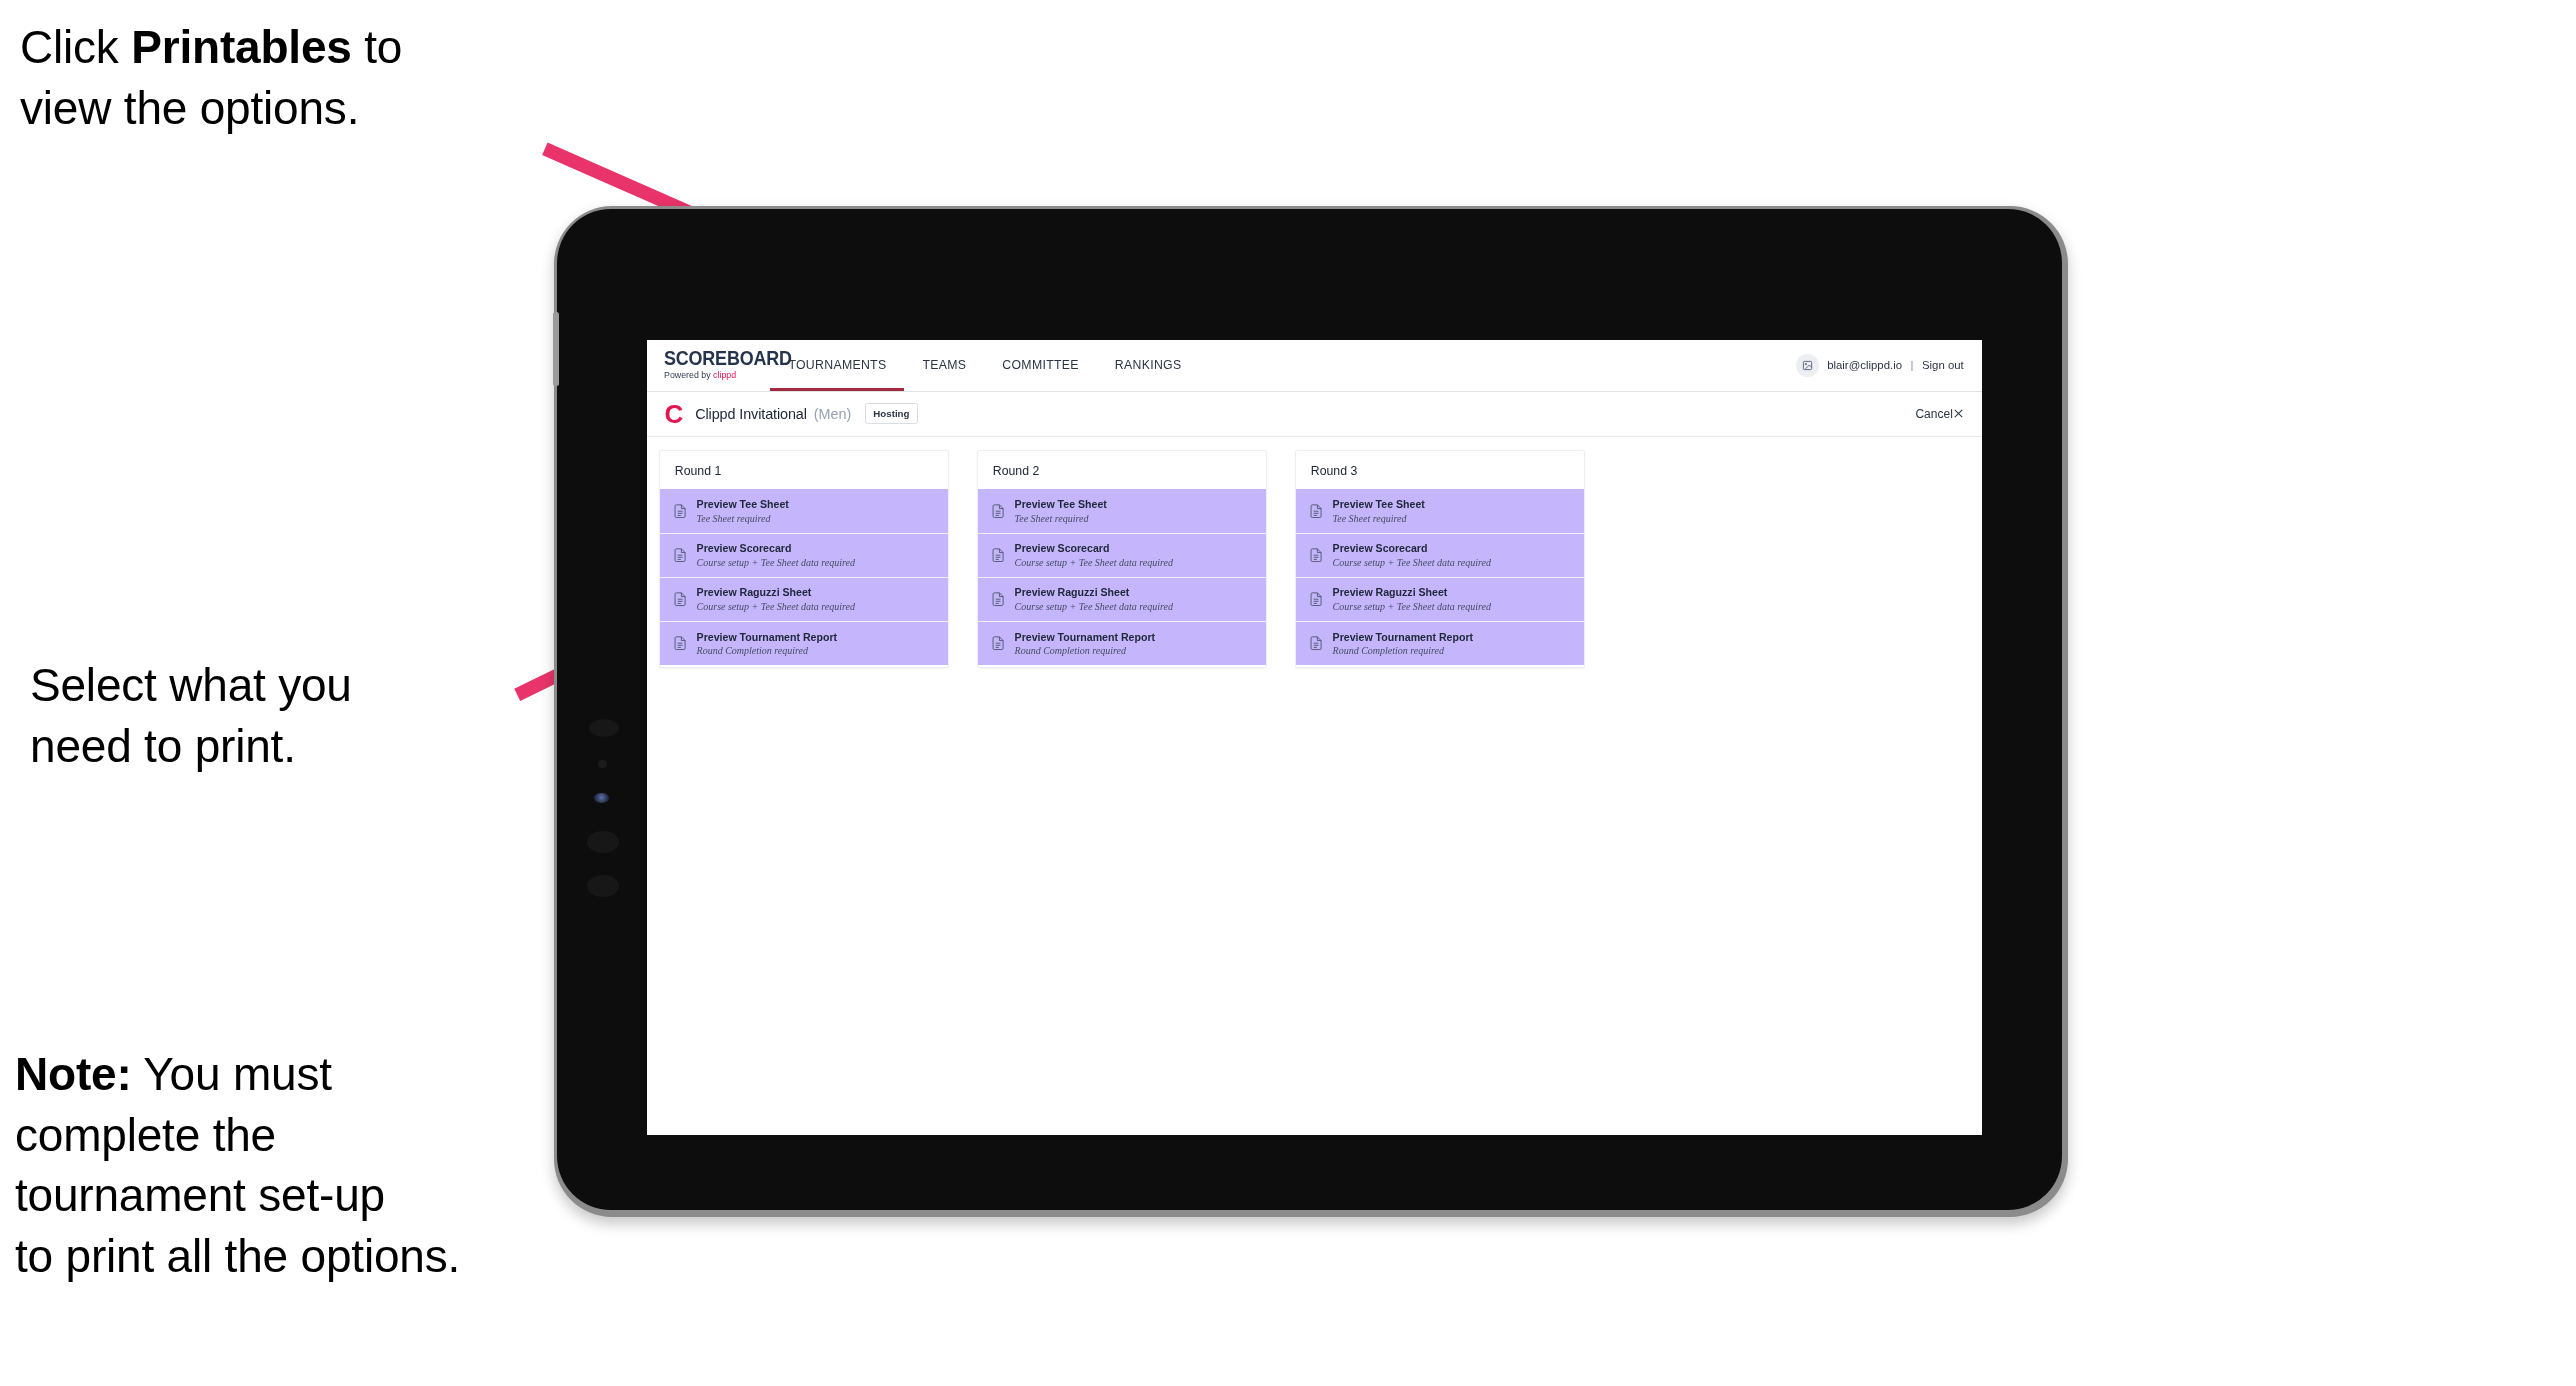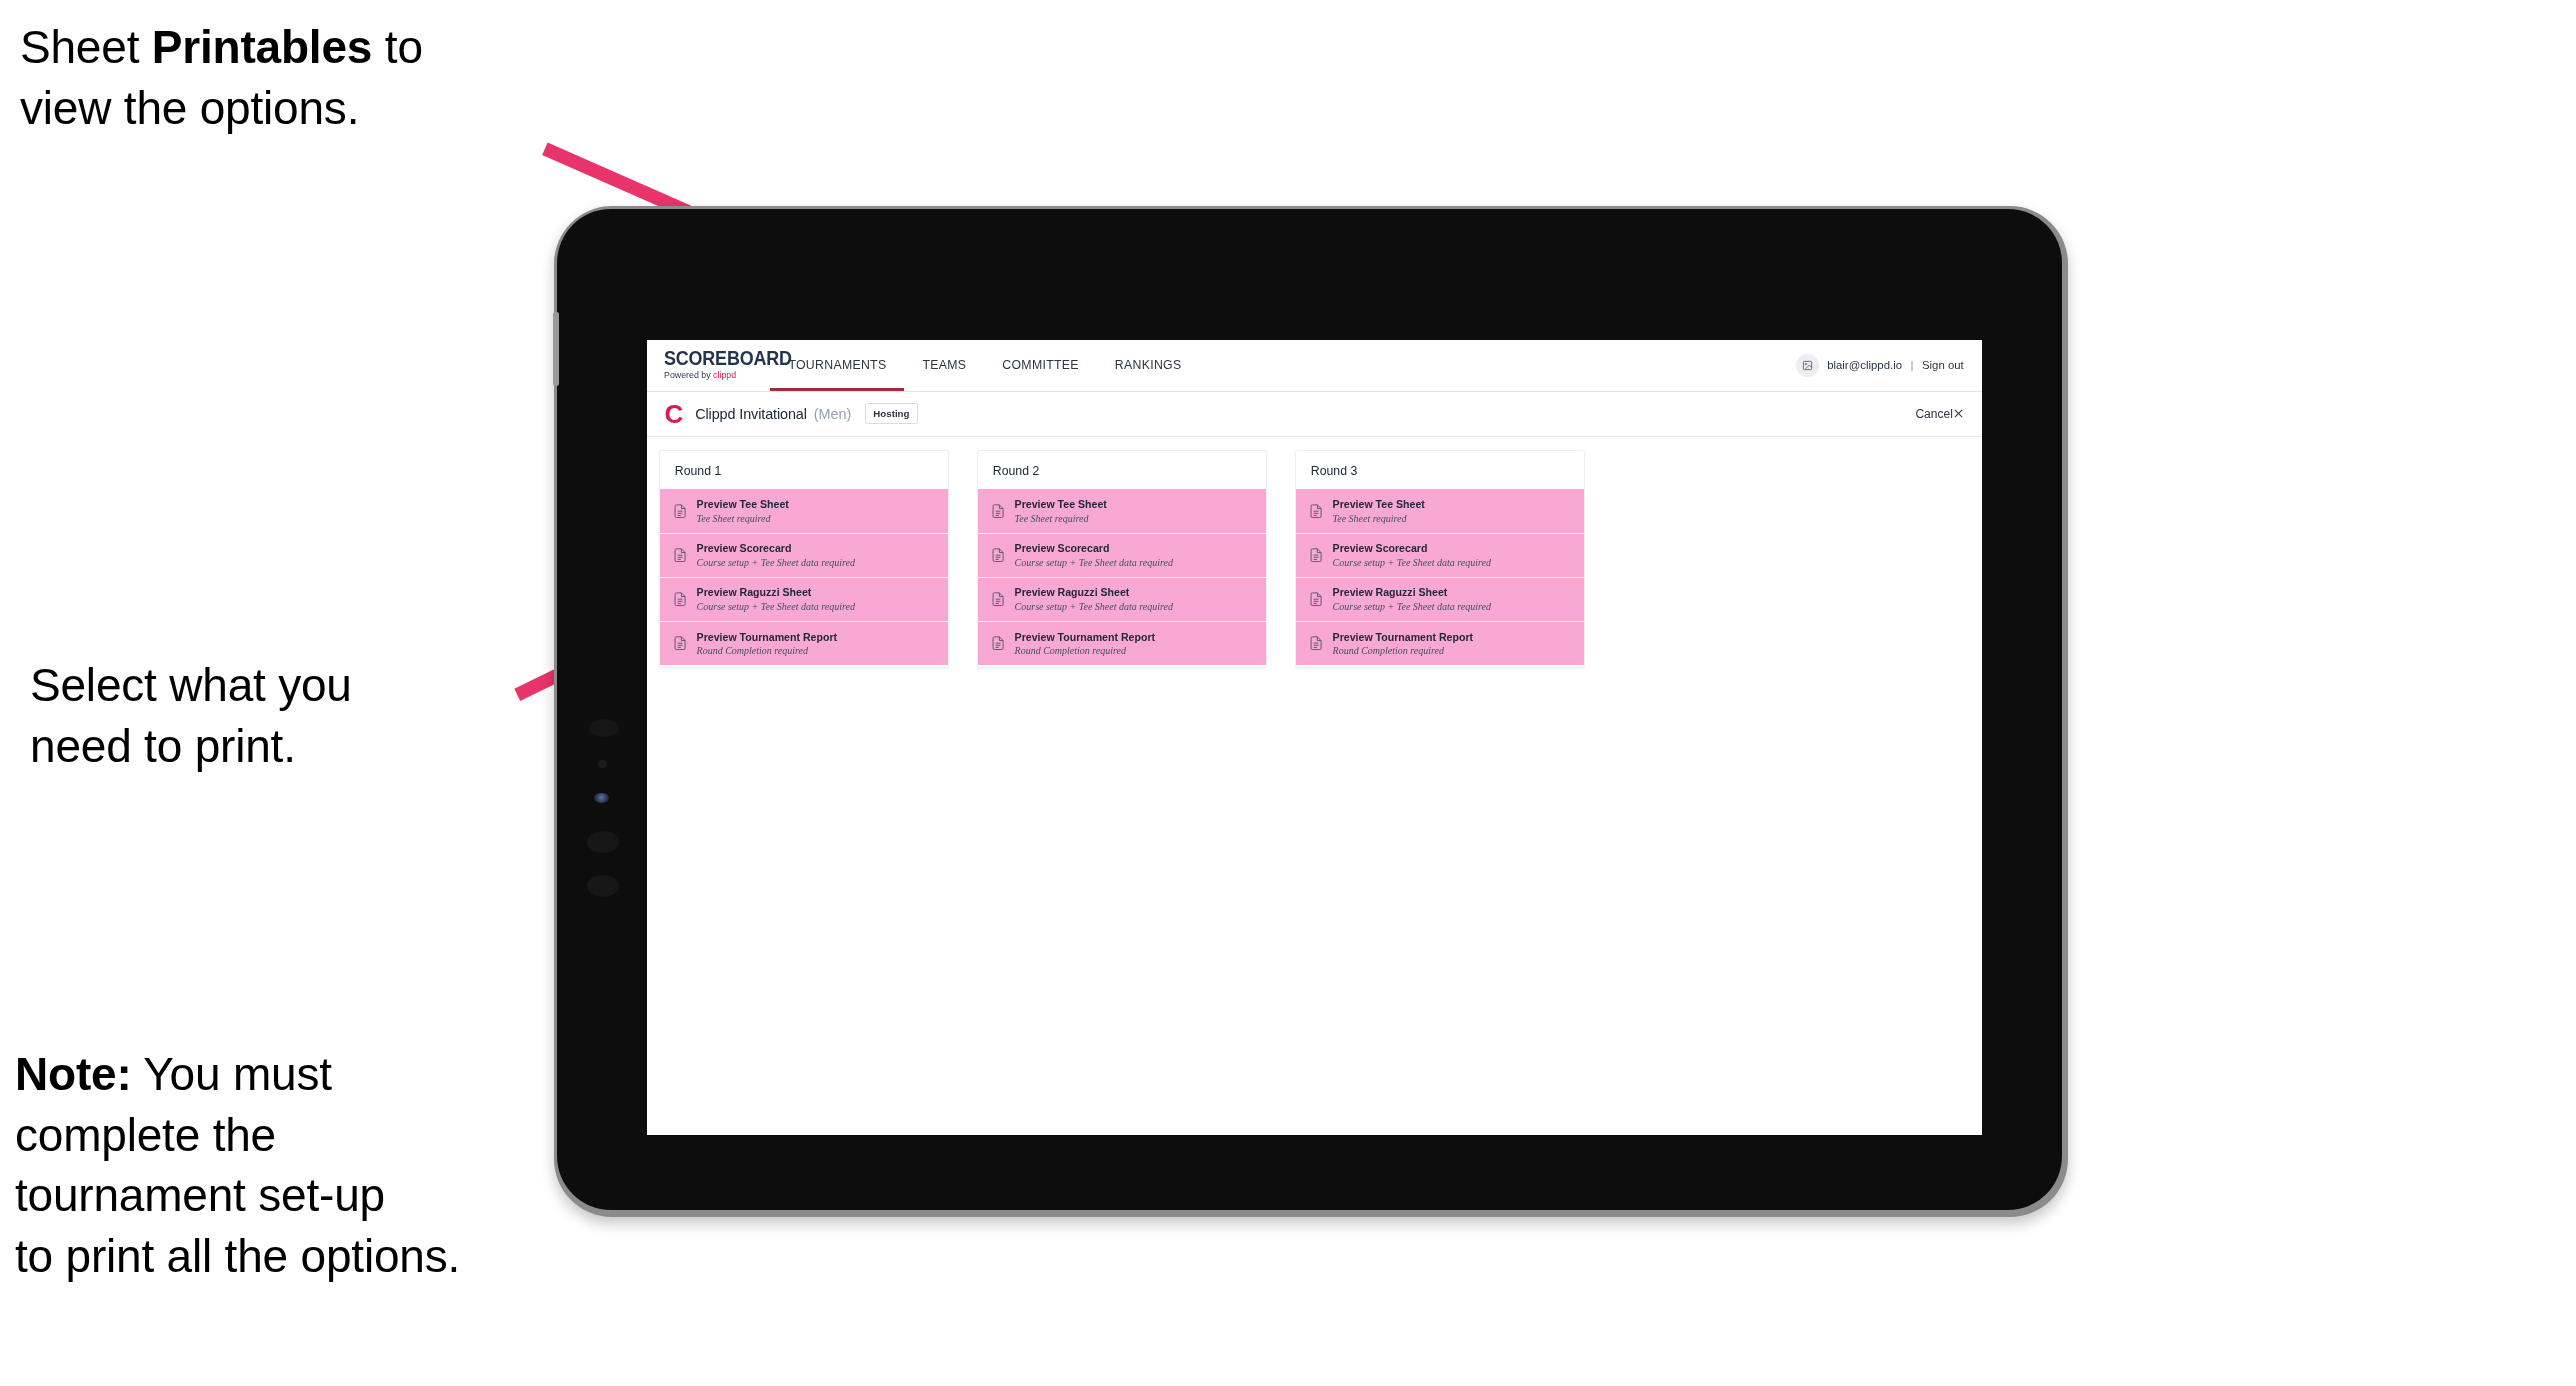--- a/index.html
+++ b/index.html
@@ -267,21 +267,21 @@
     font-size: 12.3px;
     color: #20293a;
     padding: 13.5px 14.4px 12.7px 14.4px;
     line-height: 1;
   }
   .round-items { padding: 0 0 1.7px 0; }
   .print-item {
     display: flex;
     align-items: center;
     gap: 10px;
-    background: #f9a8d4;
+    background: #c4b5fd;
     border-top: 0.8px solid #eef0f2;
     padding: 8.5px 12px 8.5px 13.5px;
     cursor: pointer;
   }
   .print-item:first-child { border-top: none; }
   .doc-icon { flex: 0 0 auto; color: #4b5669; display: flex; }
   .pi-text { display: flex; flex-direction: column; gap: 2.5px; }
   .pi-title {
     font-size: 10.6px;
     font-weight: 700;
@@ -292,21 +292,21 @@
     font-size: 10px;
     font-style: italic;
     color: #454e60;
     line-height: 1.15;
     font-family: Liberation Serif, serif;
   }
 </style>
 </head>
 <body>
 
-<div class="annotation" id="anno-click"><span>Sheet </span><b>Printables</b><span> to
+<div class="annotation" id="anno-click"><span>Click </span><b>Printables</b><span> to
 view the options.</span></div>
 
 <div class="annotation" id="anno-select"><span>Select what you
  need to print.</span></div>
 
 <div class="annotation" id="anno-note"><b>Note:</b><span> You must
 complete the
 tournament set-up
 to print all the options.</span></div>
 

